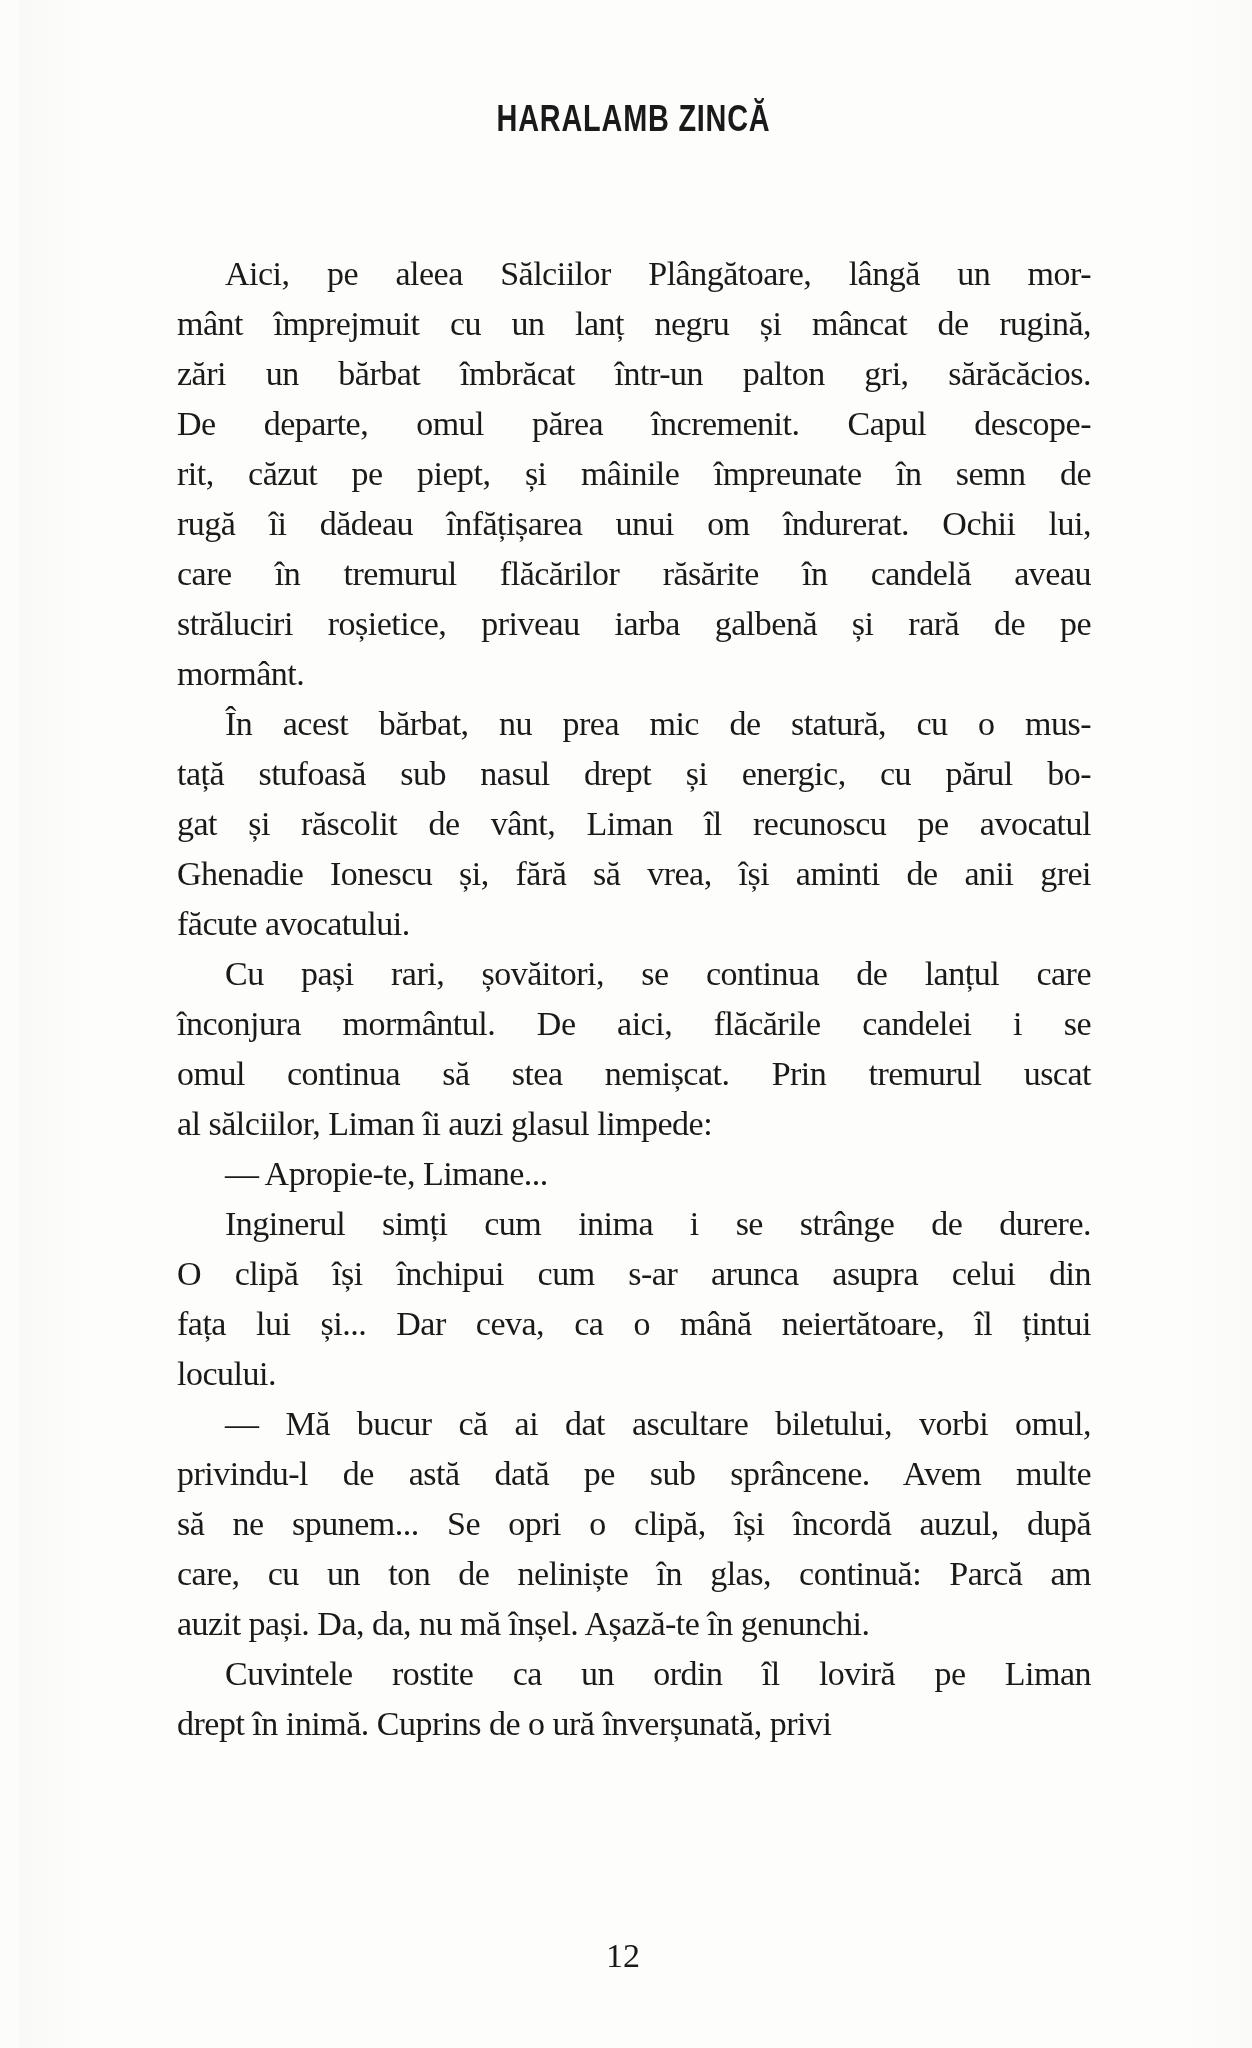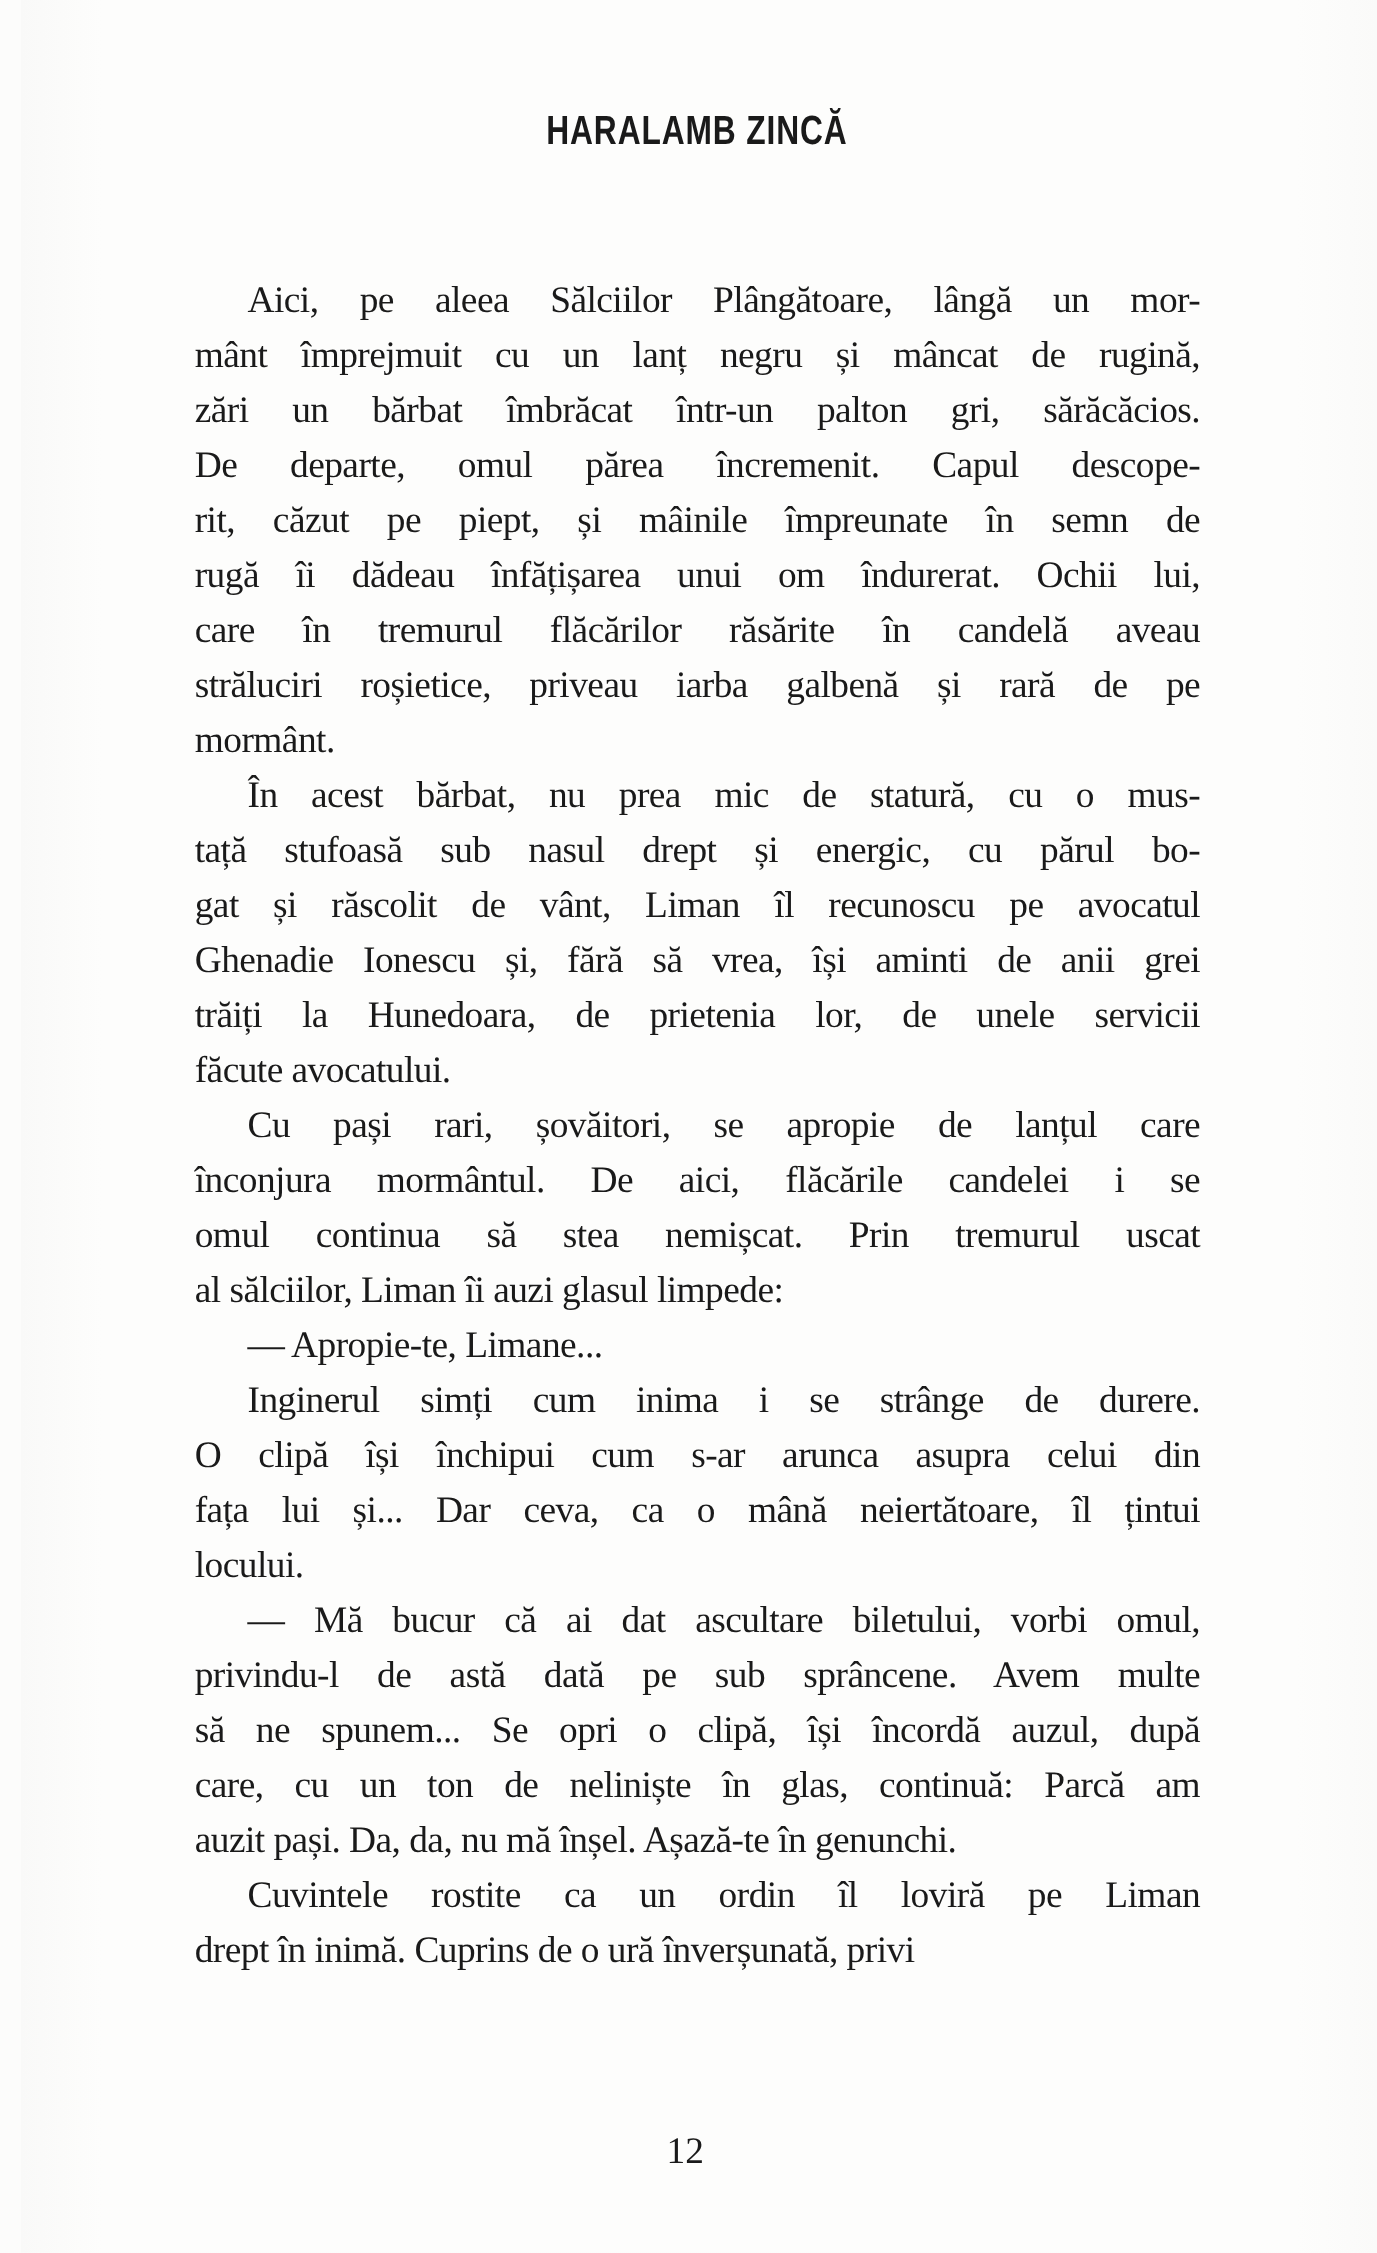--- a/index.html
+++ b/index.html
@@ -89,23 +89,22 @@
       <div class="line">De departe, omul părea încremenit. Capul descope-</div>
       <div class="line">rit, căzut pe piept, și mâinile împreunate în semn de</div>
       <div class="line">rugă îi dădeau înfățișarea unui om îndurerat. Ochii lui,</div>
       <div class="line">care în tremurul flăcărilor răsărite în candelă aveau</div>
       <div class="line">străluciri roșietice, priveau iarba galbenă și rară de pe</div>
       <div class="line last">mormânt.</div>
       <div class="line indent">În acest bărbat, nu prea mic de statură, cu o mus-</div>
       <div class="line">tață stufoasă sub nasul drept și energic, cu părul bo-</div>
       <div class="line">gat și răscolit de vânt, Liman îl recunoscu pe avocatul</div>
       <div class="line">Ghenadie Ionescu și, fără să vrea, își aminti de anii grei</div>
-      <div class="line">trăiți la Hunedoara, de prietenia lor, de unele servicii</div>
       <div class="line last">făcute avocatului.</div>
-      <div class="line indent">Cu pași rari, șovăitori, se apropie de lanțul care</div>
+      <div class="line indent">Cu pași rari, șovăitori, se continua de lanțul care</div>
       <div class="line">înconjura mormântul. De aici, flăcările candelei i se</div>
       <div class="line">omul continua să stea nemișcat. Prin tremurul uscat</div>
       <div class="line last">al sălciilor, Liman îi auzi glasul limpede:</div>
       <div class="line indent last">— Apropie-te, Limane...</div>
       <div class="line indent">Inginerul simți cum inima i se strânge de durere.</div>
       <div class="line">O clipă își închipui cum s-ar arunca asupra celui din</div>
       <div class="line">fața lui și... Dar ceva, ca o mână neiertătoare, îl țintui</div>
       <div class="line last">locului.</div>
       <div class="line indent">— Mă bucur că ai dat ascultare biletului, vorbi omul,</div>
       <div class="line">privindu-l de astă dată pe sub sprâncene. Avem multe</div>

